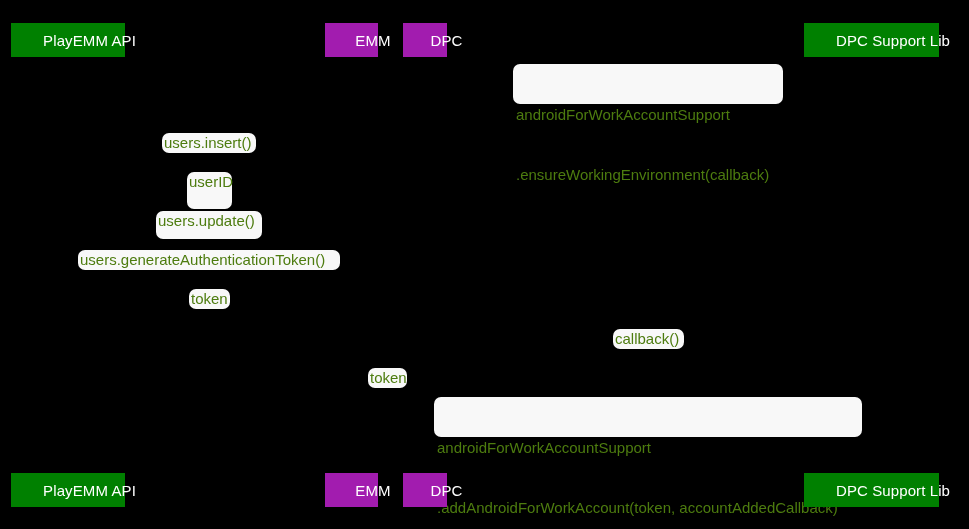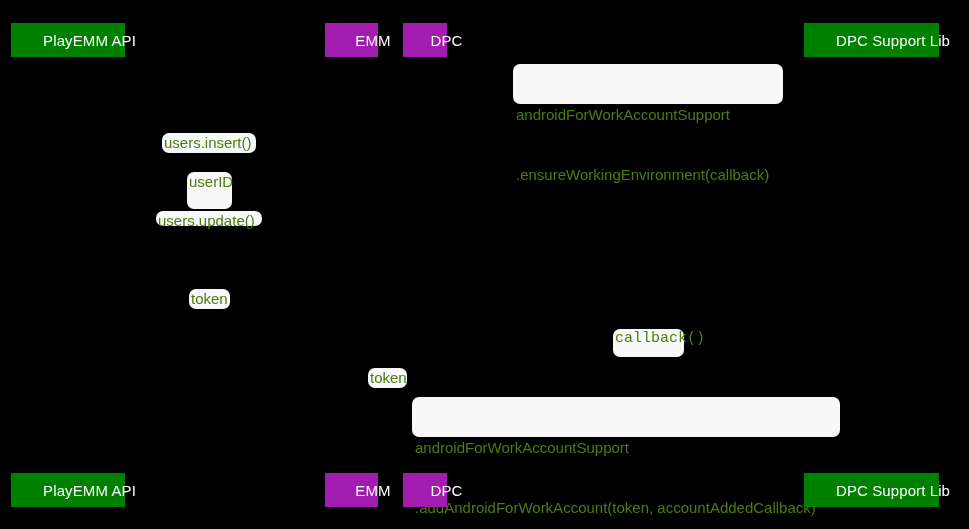--- a/index.html
+++ b/index.html
@@ -130,30 +130,31 @@
 
   <div class="msg-label multiline" style="left:513px; top:64px; width:270px; height:40px;">
     <div>androidForWorkAccountSupport</div>
     <div>.ensureWorkingEnvironment(callback)</div>
   </div>
 
   <div class="msg-label" style="left:162px; top:133px; width:94px; height:20px;">users.insert()</div>
 
   <div class="msg-label" style="left:187px; top:172px; width:45px; height:37px;">userID</div>
 
-  <div class="msg-label" style="left:156px; top:211px; width:106px; height:15px;">users.update()</div>
+  <div class="msg-label" style="left:156px; top:211px; width:106px; height:28px;">users.update()</div>
 
+  <div class="msg-label" style="left:78px; top:250px; width:262px; height:20px;">users.generateAuthenticationToken()</div>
 
   <div class="msg-label" style="left:189px; top:289px; width:41px; height:20px;">token</div>
 
-  <div class="msg-label" style="left:613px; top:329px; width:71px; height:28px;font-family:Liberation Mono, monospace;">callback()</div>
+  <div class="msg-label" style="left:613px; top:329px; width:71px; height:20px;">callback()</div>
 
   <div class="msg-label" style="left:368px; top:368px; width:39px; height:20px;">token</div>
 
-  <div class="msg-label multiline" style="left:412px; top:397px; width:428px; height:40px;">
+  <div class="msg-label multiline" style="left:434px; top:397px; width:428px; height:40px;">
     <div>androidForWorkAccountSupport</div>
     <div>.addAndroidForWorkAccount(token, accountAddedCallback)</div>
   </div>
 
   <div class="participant green" style="left:11px; top:473px; width:114px; height:34px;">PlayEMM API</div>
 
   <div class="participant blue" style="left:325px; top:473px; width:53px; height:34px;">EMM</div>
 
   <div class="participant blue" style="left:403px; top:473px; width:44px; height:34px;">DPC</div>
 

